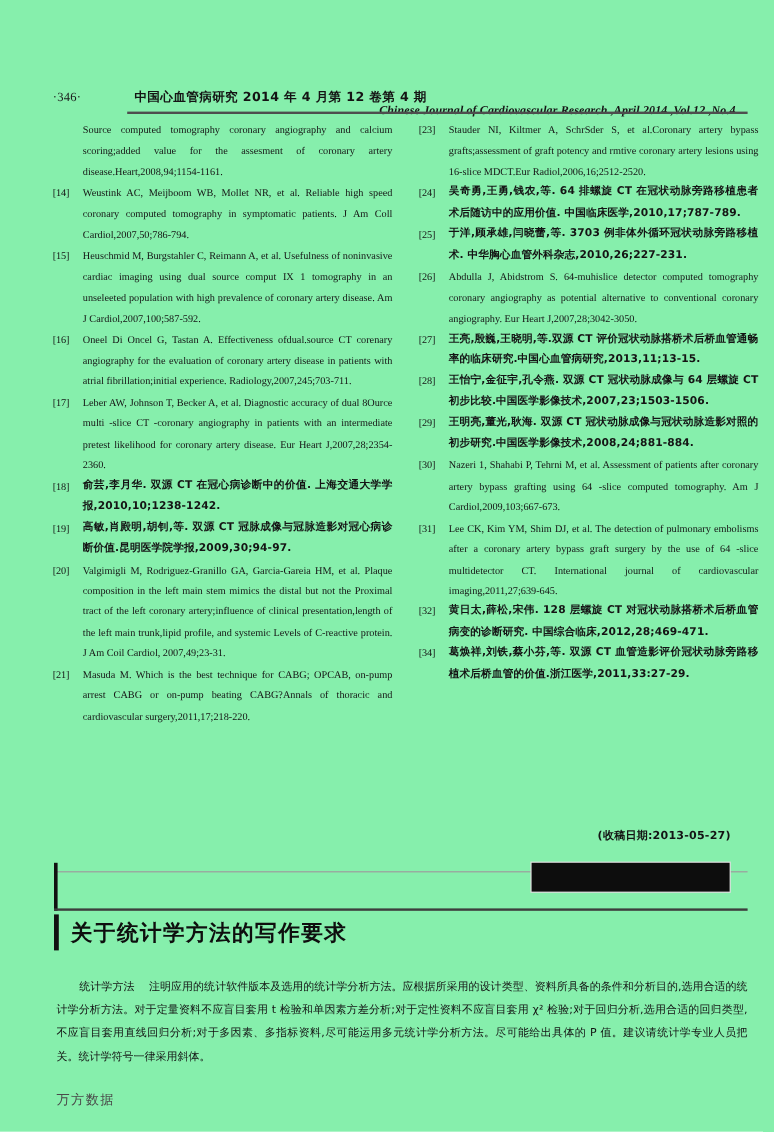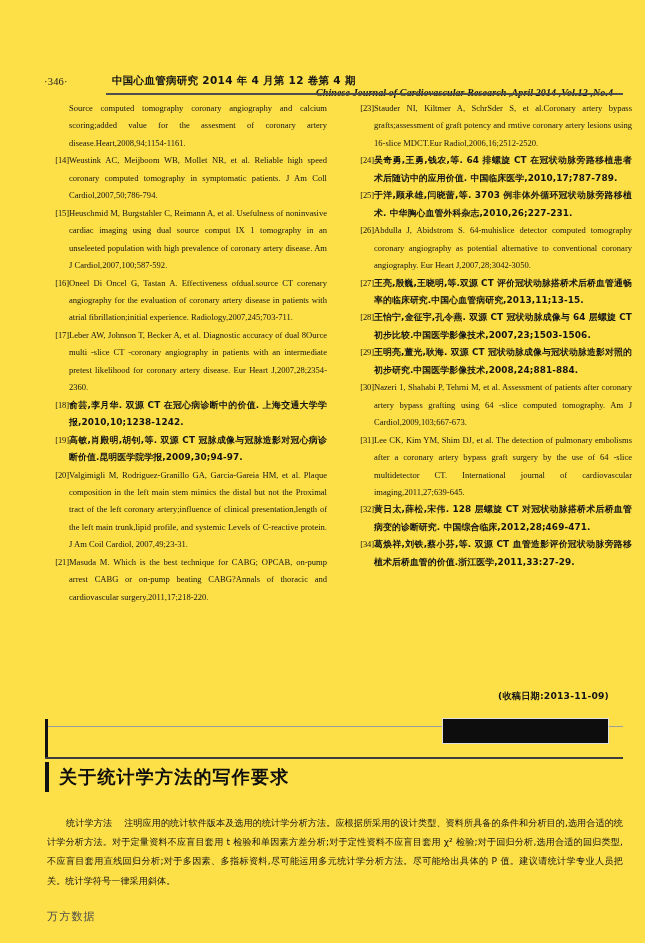--- a/index.html
+++ b/index.html
@@ -12,21 +12,21 @@
     height: 943px;
     position: relative;
     font-family: "Liberation Serif", "DejaVu Serif", serif;
     color: #141414;
     overflow: hidden;
   }
 
   .page {
     position: absolute;
     inset: 0;
-    background: #fde047;
+    background: #86efac;
   }
 
   
   .running-head {
     position: absolute;
     left: 0;
     right: 0;
     top: 72px;
     height: 22px;
   }
@@ -86,21 +86,21 @@
 
   .ref {
     display: flex;
     font-size: 8.55px;
     line-height: 17.45px;
     margin: 0;
   }
   .ref-num {
     flex: 0 0 auto;
     width: 25px;
-    text-align: right;
+    text-align: left;
     white-space: nowrap;
     letter-spacing: -.1px;
   }
   .ref-body {
     flex: 1 1 auto;
     text-align: justify;
     text-justify: inter-word;
     hyphens: none;
   }
   
@@ -300,21 +300,21 @@
           <span class="ref-num">[32]</span>
           <span class="ref-body cjk">黄日太,薛松,宋伟. 128 层螺旋 CT 对冠状动脉搭桥术后桥血管病变的诊断研究. 中国综合临床,2012,28;469-471.</span>
         </div>
         <div class="ref">
           <span class="ref-num">[34]</span>
           <span class="ref-body cjk">葛焕祥,刘铁,蔡小芬,等. 双源 CT 血管造影评价冠状动脉旁路移植术后桥血管的价值.浙江医学,2011,33:27-29.</span>
         </div>
       </div>
   </div>
 
-  <div class="received">(收稿日期:2013-11-09)</div>
+  <div class="received">(收稿日期:2013-05-27)</div>
 
   <div class="smudge-rule-top"></div>
   <div class="redaction-bar"></div>
   <div class="notice-tick"></div>
   <div class="notice-rule"></div>
   <div class="title-bar"></div>
 
   <div class="notice-title">关于统计学方法的写作要求</div>
   <div class="notice-body">
     <span class="lead">统计学方法</span><span class="gap"></span><span>注明应用的统计软件版本及选用的统计学分析方法。应根据所采用的设计类型、资料所具备的条件和分析目的,选用合适的统计学分析方法。对于定量资料不应盲目套用 t 检验和单因素方差分析;对于定性资料不应盲目套用 χ² 检验;对于回归分析,选用合适的回归类型,不应盲目套用直线回归分析;对于多因素、多指标资料,尽可能运用多元统计学分析方法。尽可能给出具体的 P 值。建议请统计学专业人员把关。统计学符号一律采用斜体。</span>

